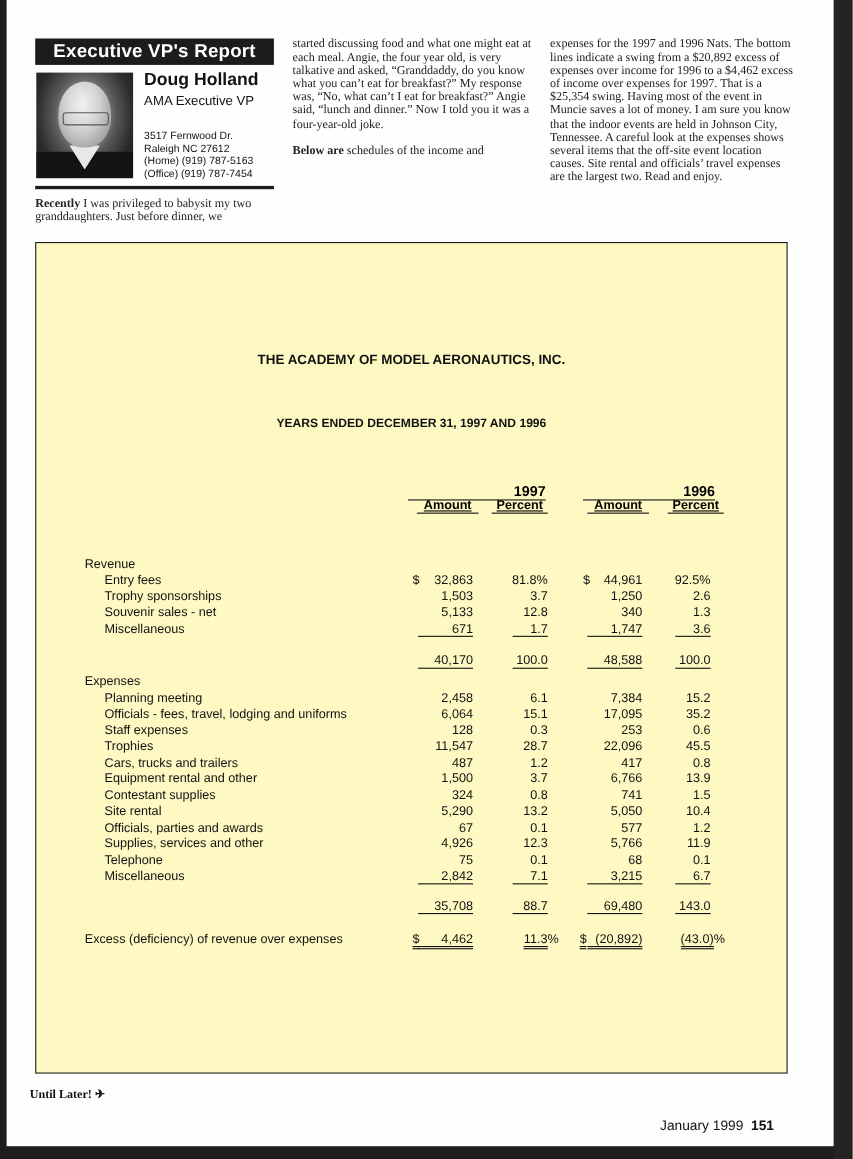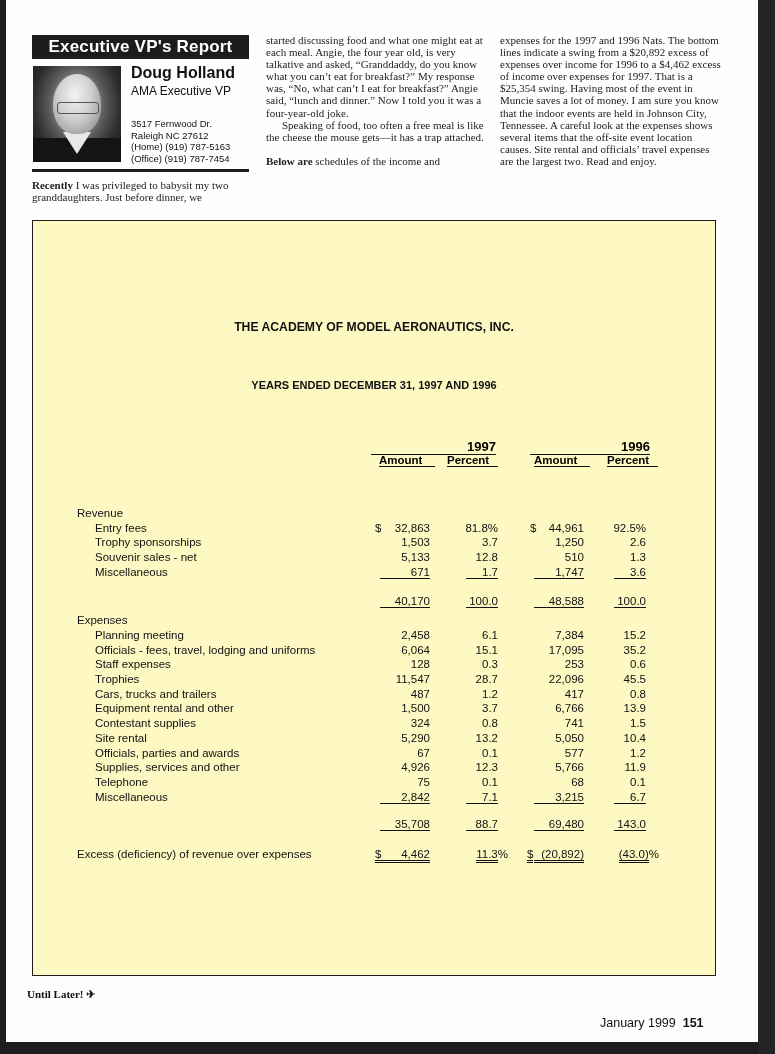--- a/index.html
+++ b/index.html
@@ -41,21 +41,21 @@
   .indent { display: inline-block; width: 16px; }
   .box {
     position: absolute; left: 32px; top: 220px; width: 682px; height: 754px;
     border: 1.5px solid #1c1c1c; background: #fef9c3;
   }
   .sch { font-family: "Liberation Sans", sans-serif; color: #111; position: absolute; }
   .t1 { left: 0; width: 682px; text-align: center; top: 99px; font-weight: bold; font-size: 12.2px; }
   .t2 { left: 0; width: 682px; text-align: center; top: 129px; font-weight: bold; font-size: 11px; }
   .t3 { left: 0; width: 682px; text-align: center; top: 158px; font-weight: bold; font-size: 11px; }
   .yr { position: absolute; top: 218px; font-family: "Liberation Sans", sans-serif; font-weight: bold; font-size: 13px; text-align: right; border-bottom: 1px solid #111; }
-  .colhead { position: absolute; top: 233px; font-family: "Liberation Sans", sans-serif; font-weight: bold; font-size: 11.5px; border-bottom: 1px solid #111; }
+  .colhead { position: absolute; top: 233px; font-family: "Liberation Sans", sans-serif; font-weight: bold; font-size: 11.5px; text-align: center; border-bottom: 1px solid #111; text-decoration: underline; }
   .row { position: absolute; left: 0; width: 682px; height: 14.7px; font-family: "Liberation Sans", sans-serif; font-size: 11.5px; color: #111; margin-top: 40px; }
   .row .lbl { position: absolute; left: 44px; white-space: nowrap; }
   .row .lbl.sub { left: 62px; }
   .cell { position: absolute; text-align: right; white-space: nowrap; }
   .c1 { left: 340px; width: 57px; }
   .c2 { left: 413px; width: 52px; }
   .c3 { left: 494px; width: 57px; }
   .c4 { left: 568px; width: 45px; }
   .dollar { position: absolute; white-space: nowrap; }
   .uline { border-bottom: 1px solid #111; }
@@ -88,21 +88,20 @@
   <div>(Office) (919) 787-7454</div>
 </div>
 <div class="rule"></div>
 
 <div class="col col1">
   <b>Recently</b><span> I was privileged to babysit my two granddaughters. Just before dinner, we</span>
 </div>
 
 <div class="col col2">
   <div>started discussing food and what one might eat at each meal. Angie, the four year old, is very talkative and asked, “Granddaddy, do you know what you can’t eat for breakfast?” My response was, “No, what can’t I eat for breakfast?” Angie said, “lunch and dinner.” Now I told you it was a four-year-old joke.</div>
-  <div><span class="indent"></span><span>Speaking of food, too often a free meal is like the cheese the mouse gets—it has a trap attached.</span></div>
   <div style="height:12px"></div>
   <div><b>Below are</b><span> schedules of the income and</span></div>
 </div>
 
 <div class="col col3">expenses for the 1997 and 1996 Nats. The bottom lines indicate a swing from a $20,892 excess of expenses over income for 1996 to a $4,462 excess of income over expenses for 1997. That is a $25,354 swing. Having most of the event in Muncie saves a lot of money. I am sure you know that the indoor events are held in Johnson City, Tennessee. A careful look at the expenses shows several items that the off-site event location causes. Site rental and officials’ travel expenses are the largest two. Read and enjoy.</div>
 
 <div class="box">
   <div class="sch t1">THE ACADEMY OF MODEL AERONAUTICS, INC.</div>
   <div class="sch t3">YEARS ENDED DECEMBER 31, 1997 AND 1996</div>
 
@@ -130,21 +129,21 @@
         <span class="lbl sub">Trophy sponsorships</span>
         <span class="cell c1">1,503</span>
         <span class="cell c2">3.7</span>
         <span class="cell c3">1,250</span>
         <span class="cell c4">2.6</span>
       </div>
       <div class="row" style="top: 290.1px;">
         <span class="lbl sub">Souvenir sales - net</span>
         <span class="cell c1">5,133</span>
         <span class="cell c2">12.8</span>
-        <span class="cell c3">510</span>
+        <span class="cell c3">340</span>
         <span class="cell c4">1.3</span>
       </div>
       <div class="row" style="top: 304.8px;">
         <span class="lbl sub">Miscellaneous</span>
         <span class="cell c1"><span class="uline" style="display: inline-block; min-width: 50px; text-align: right;">671</span></span>
         <span class="cell c2"><span class="uline" style="display: inline-block; min-width: 32px; text-align: right;">1.7</span></span>
         <span class="cell c3"><span class="uline" style="display: inline-block; min-width: 50px; text-align: right;">1,747</span></span>
         <span class="cell c4"><span class="uline" style="display: inline-block; min-width: 32px; text-align: right;">3.6</span></span>
       </div>
       <div class="row" style="top: 333.5px;">

